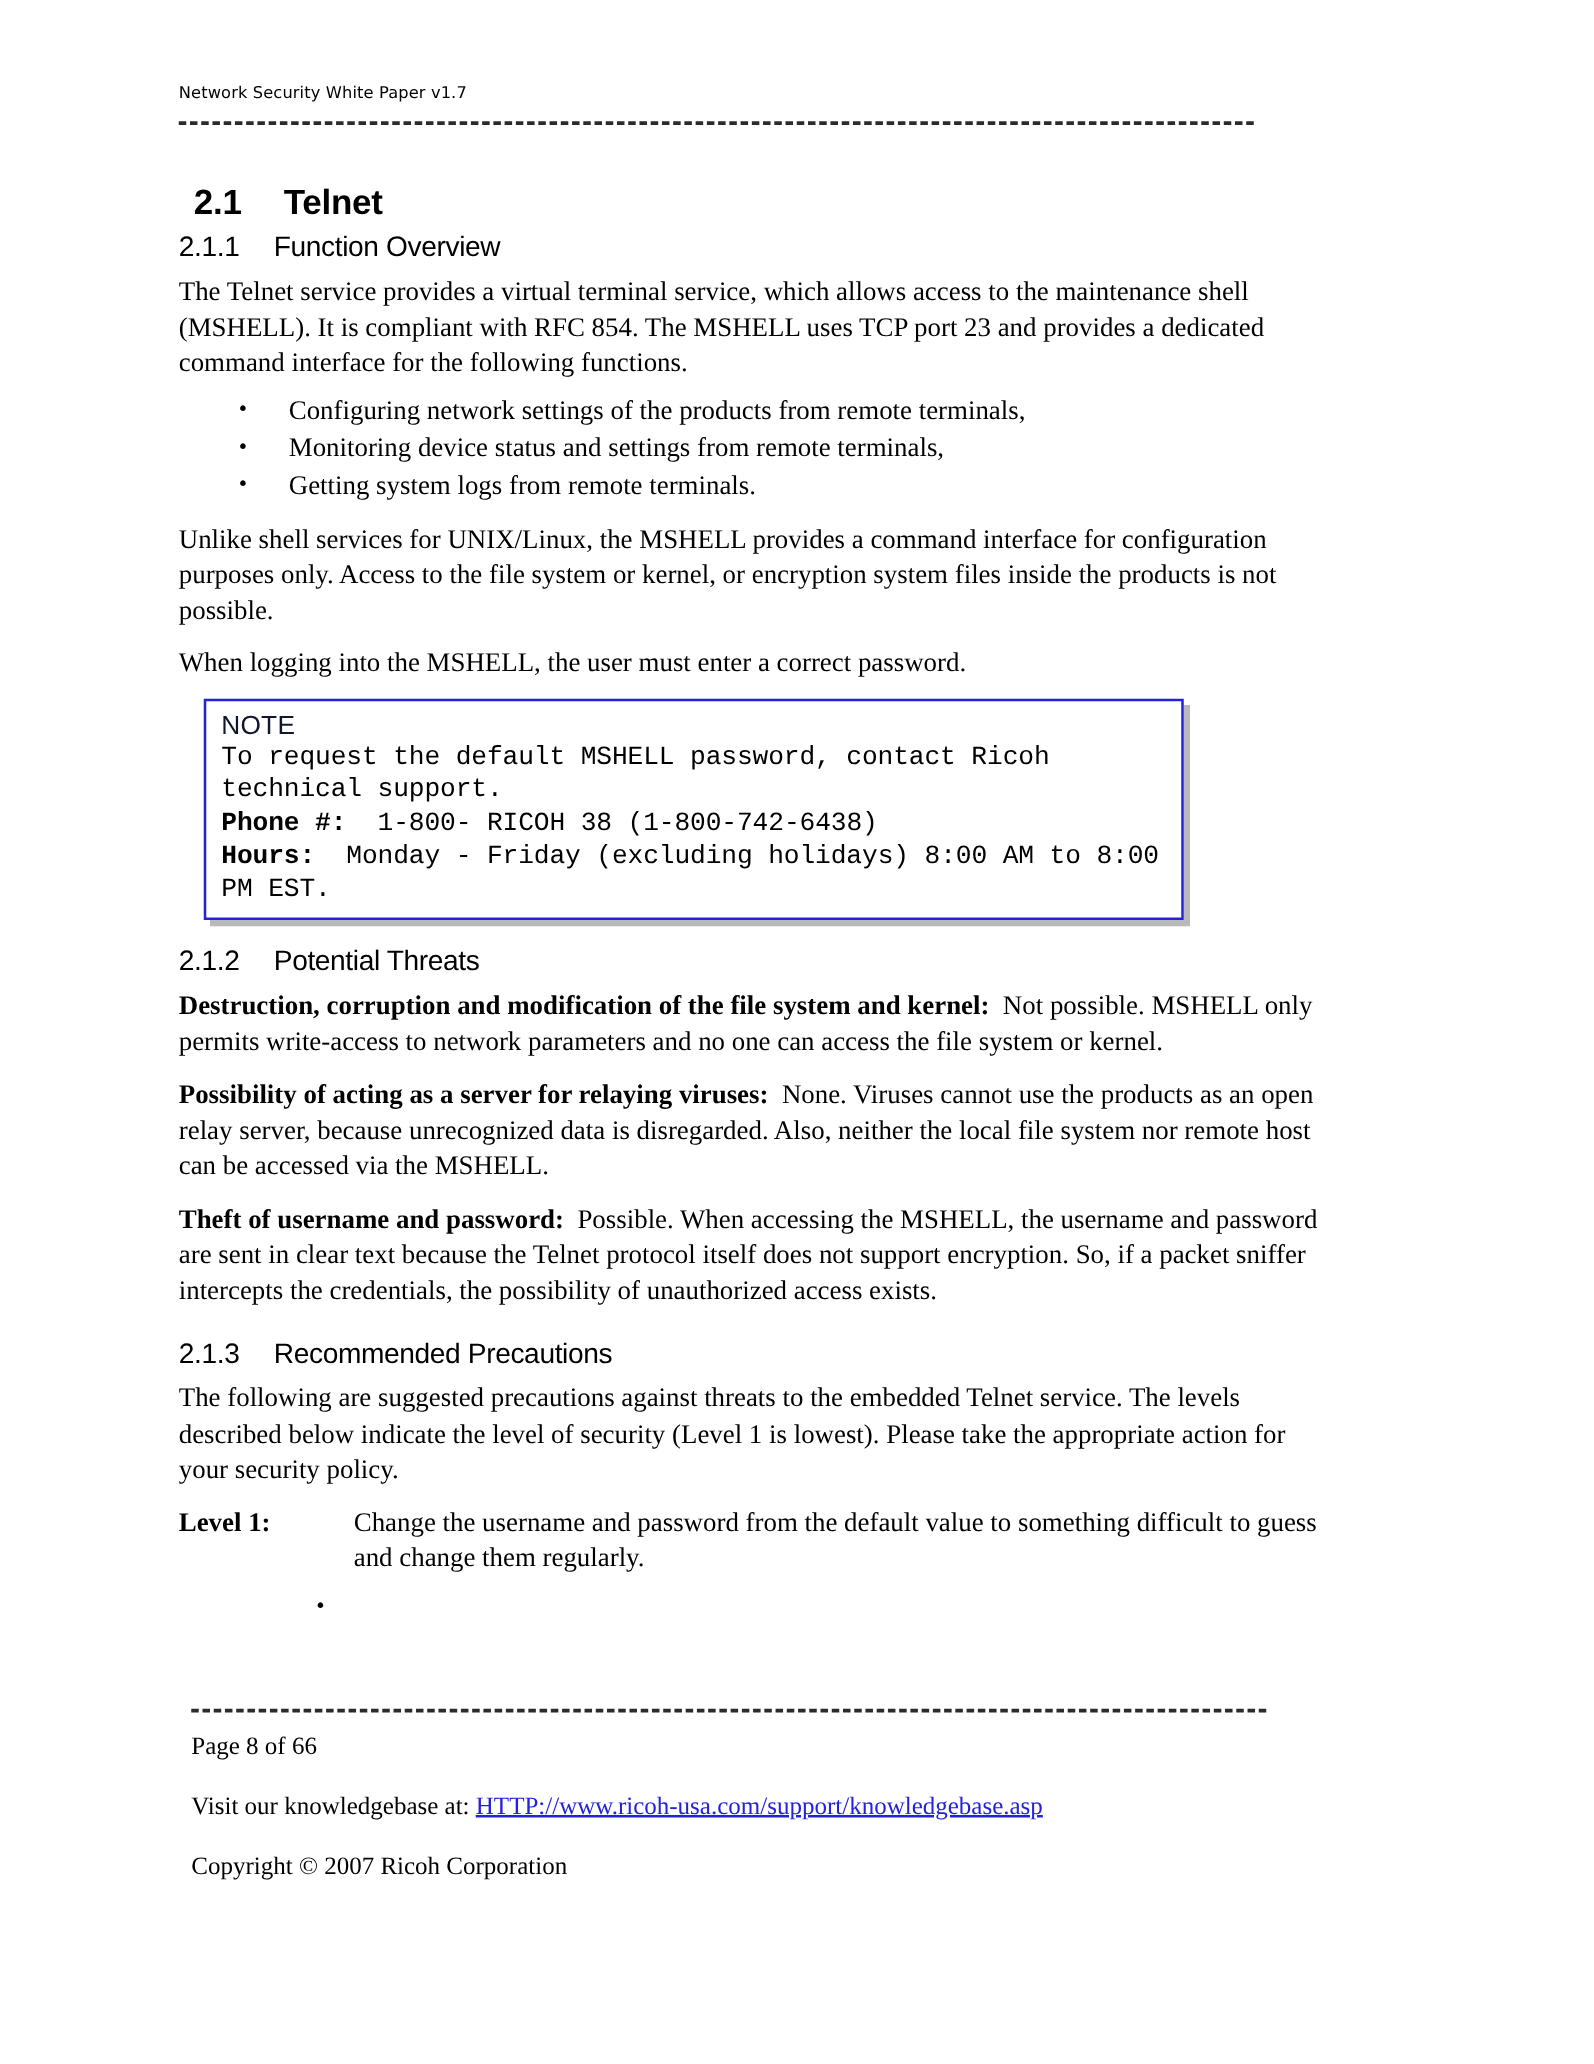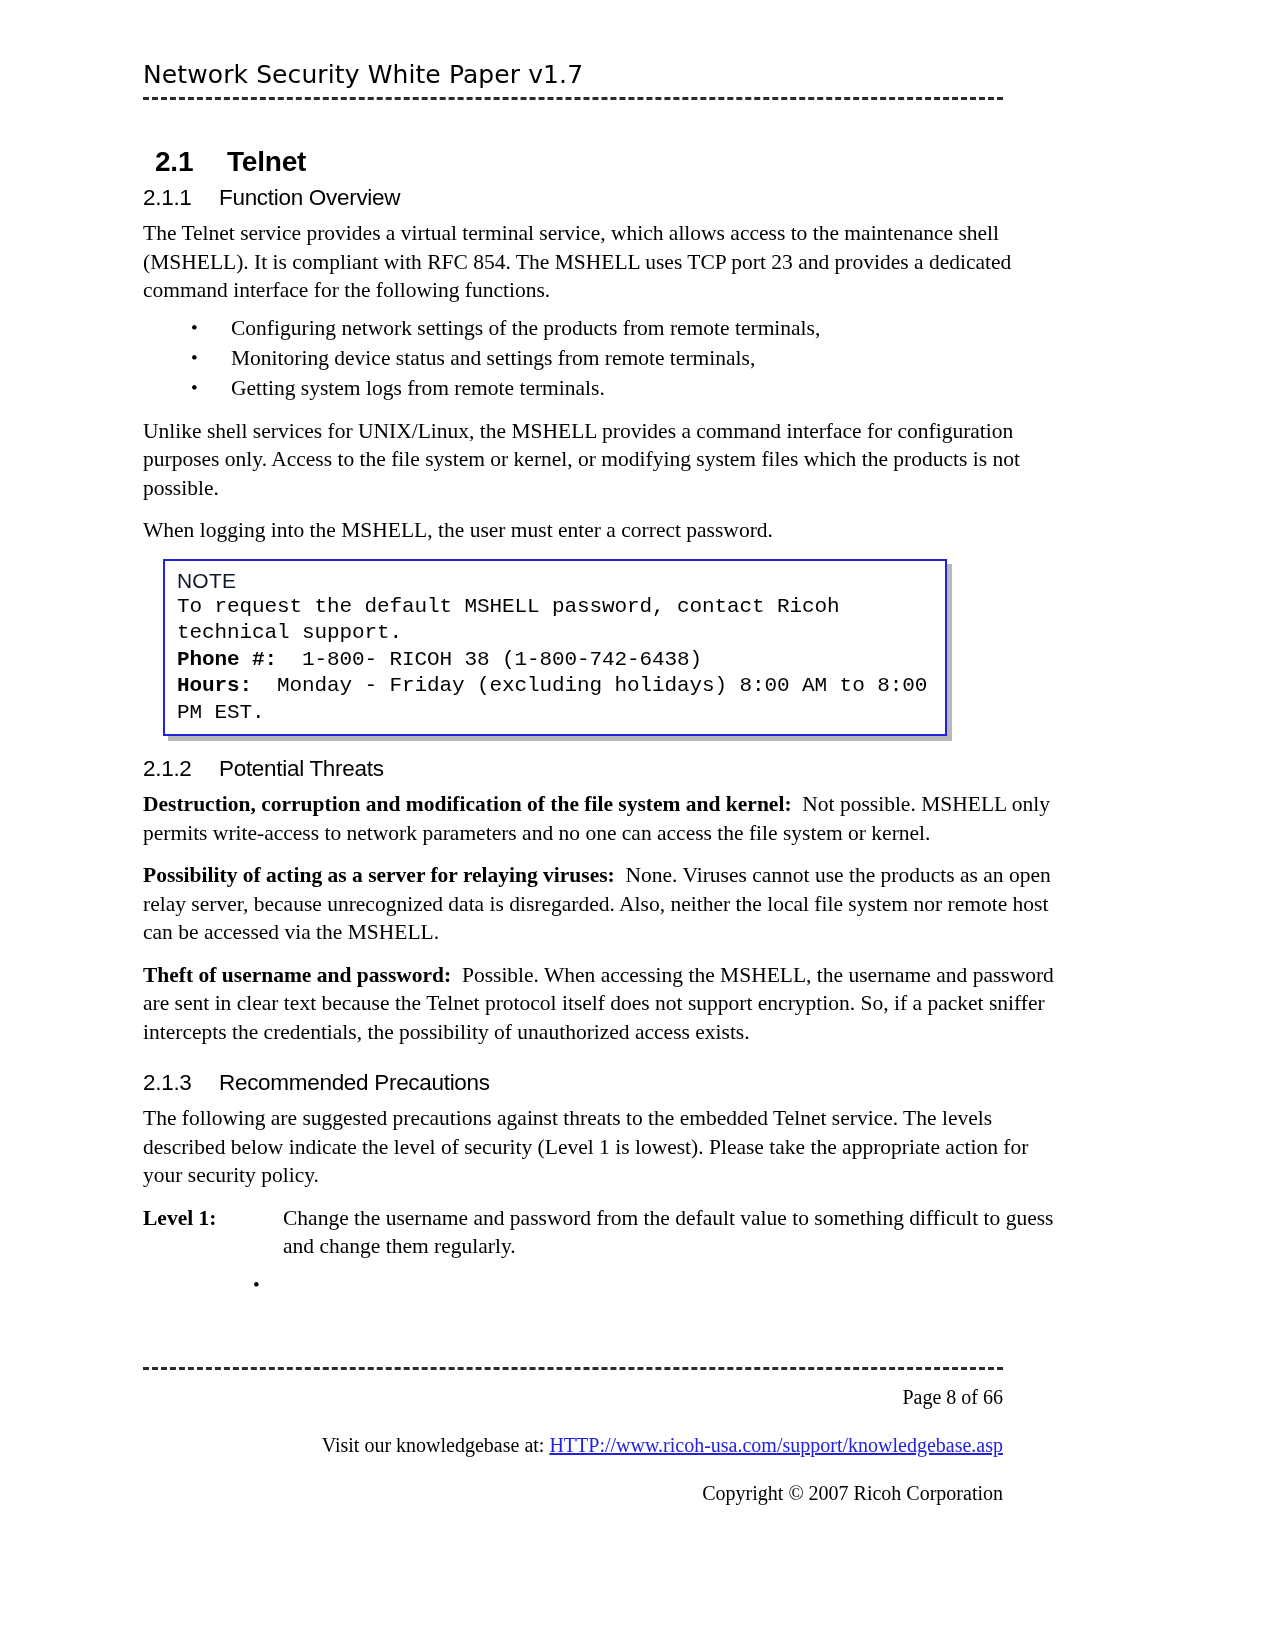--- a/index.html
+++ b/index.html
@@ -26,21 +26,21 @@
 
   
   .header-zone {
     position: absolute;
     left: 143px;
     top: 62px;
     width: 860px;
   }
   .header-text {
     font-family: "DejaVu Sans", sans-serif;
-    font-size: 25px;
+    font-size: 13px;
     line-height: 25px;
     color: #000;
     letter-spacing: 0.1px;
   }
   .rule-dashed {
     margin-top: 10px;
     height: 0;
     border: 0;
     border-top: 3px dashed #2b2b2b;
     width: 860px;
@@ -177,24 +177,24 @@
   .level-bullets li .dot {
     position: absolute;
     left: 110px;
     top: 0;
     font-size: 19px;
   }
 
   
   .footer {
     position: absolute;
-    left: 143px;
+    left: 153px;
     top: 1367px;
     width: 860px;
-    text-align: right;
+    text-align: left;
   }
   .footer .rule-dashed { margin: 0 0 12px 0; }
   .footer-line {
     font-family: "Liberation Serif", serif;
     font-size: 20px;
     line-height: 30px;
     margin-bottom: 18px;
   }
   .footer-link {
     color: #2222dd;
@@ -227,21 +227,21 @@
     </h3>
 
     <p class="body tight">The Telnet service provides a virtual terminal service, which allows access to the maintenance shell (MSHELL). It is compliant with RFC 854. The MSHELL uses TCP port 23 and provides a dedicated command interface for the following functions.</p>
 
     <ul class="bullets">
       <li><span class="dot">•</span><span>Configuring network settings of the products from remote terminals,</span></li>
       <li><span class="dot">•</span><span>Monitoring device status and settings from remote terminals,</span></li>
       <li><span class="dot">•</span><span>Getting system logs from remote terminals.</span></li>
     </ul>
 
-    <p class="body">Unlike shell services for UNIX/Linux, the MSHELL provides a command interface for configuration purposes only. Access to the file system or kernel, or modifying system files which the products is not possible.</p>
+    <p class="body">Unlike shell services for UNIX/Linux, the MSHELL provides a command interface for configuration purposes only. Access to the file system or kernel, or encryption system files inside the products is not possible.</p>
 
     <p class="body">When logging into the MSHELL, the user must enter a correct password.</p>
 
     <div class="note-wrap">
       <div class="note-shadow"></div>
       <div class="note-box">
         <div class="note-title">NOTE</div>
         <div class="note-line">To request the default MSHELL password, contact Ricoh technical support.</div>
         <div class="note-line">
           <b>Phone #:</b>&nbsp; <span>1-800- RICOH 38 (1-800-742-6438)</span>

